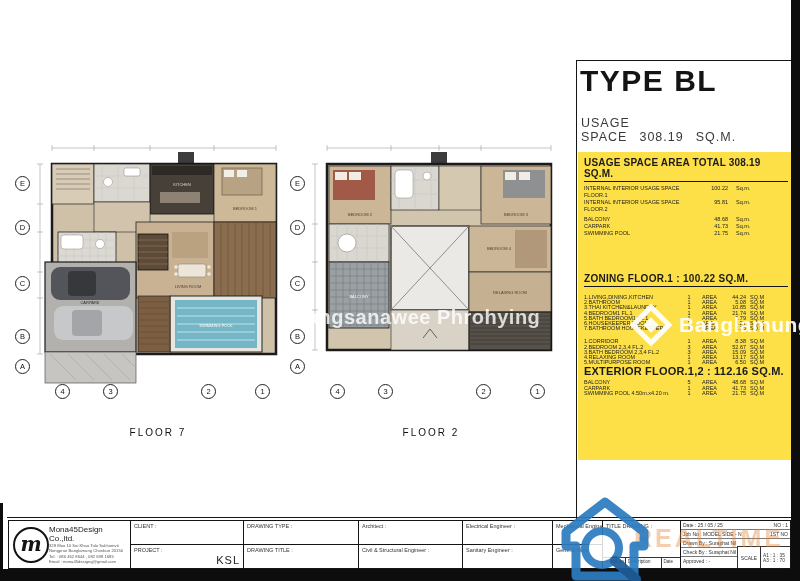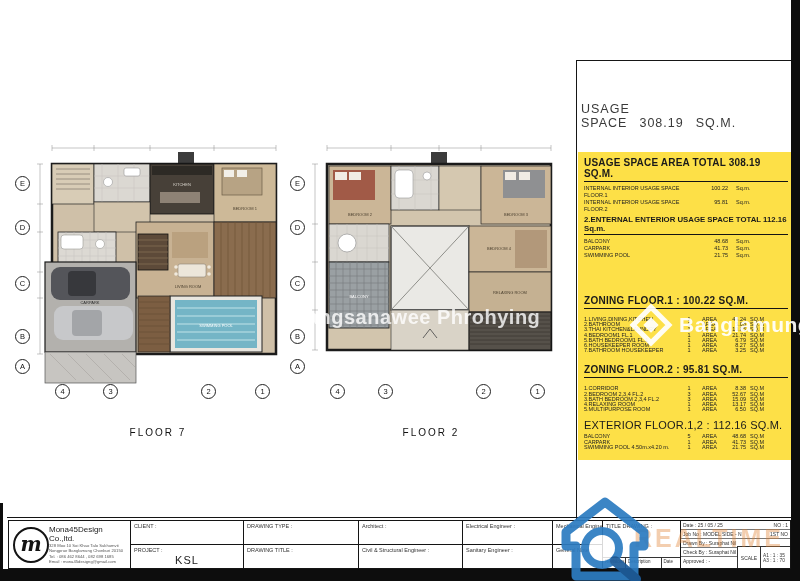--- a/index.html
+++ b/index.html
@@ -4,33 +4,33 @@
 <style>
   html,body{margin:0;padding:0;background:#888;}
   .stage{position:relative;width:800px;height:581px;background:#ffffff;overflow:hidden;
          font-family:"Liberation Sans",sans-serif;color:#1a1a1a;}
 
   
   .bar{position:absolute;background:#0d0d0d;}
 
   
   .type-title{position:absolute;left:580px;top:64px;font-size:30px;font-weight:bold;letter-spacing:1.5px;color:#141414;}
-  .usage-line{position:absolute;left:581px;top:102px;font-size:12.5px;letter-spacing:1px;color:#3a3a3a;}
+  .usage-line{position:absolute;left:581px;top:116px;font-size:12.5px;letter-spacing:1px;color:#3a3a3a;}
   .usage-line span{margin-right:12px;}
   .vrule{position:absolute;left:576px;top:60px;width:0;height:460px;border-left:1.5px solid #161616;}
   .hrule{position:absolute;left:576px;top:60px;width:216px;height:0;border-top:1.5px solid #161616;}
 
   .panel{position:absolute;left:578px;top:152px;width:216px;height:308px;background:#fde047;
          padding:4px 6px;box-sizing:border-box;}
   .h1{font-size:10px;font-weight:bold;letter-spacing:.2px;border-bottom:1.3px solid #141414;padding-bottom:2px;margin-top:1px;}
   .h2{font-size:7.8px;font-weight:bold;border-bottom:1px solid #141414;padding-bottom:1px;margin-top:9px;}
   .h2b{font-size:7.8px;font-weight:bold;border-bottom:1px solid #141414;padding-bottom:1px;margin-top:2px;}
   .hz{font-size:10px;font-weight:bold;letter-spacing:.3px;border-bottom:1px solid #141414;padding-bottom:2px;margin-top:36px;}
   .hz2{font-size:10px;font-weight:bold;letter-spacing:.3px;border-bottom:1px solid #141414;padding-bottom:2px;margin-top:11px;}
-  .hx{font-size:11px;font-weight:normal;letter-spacing:.2px;margin-top:7px;}
+  .hx{font-size:11px;font-weight:bold;letter-spacing:.2px;}
   .srow{display:flex;font-size:5.5px;line-height:7px;color:#222;}
   .srow .l{width:120px;}
   .srow .v{width:24px;text-align:right;}
   .srow .u{margin-left:8px;}
   .rows{margin-top:3px;}
   .zrows{margin-top:8px;}
   .zrow{display:flex;font-size:5.5px;line-height:5.2px;color:#222;}
   .zrow .l{width:98px;white-space:nowrap;overflow:hidden;}
   .zrow .q{width:14px;text-align:center;}
   .zrow .a{width:20px;margin-left:6px;}
@@ -60,58 +60,58 @@
   .tcol:last-child{border-right:none;}
   .half{height:50%;box-sizing:border-box;padding:2px 3px;font-size:5.5px;color:#333;overflow:hidden;white-space:nowrap;}
   .half.top{border-bottom:1px solid #141414;}
   .company{display:flex;align-items:center;padding:3px 4px;box-sizing:border-box;}
   .logo-circle{width:32px;height:32px;border:2px solid #141414;border-radius:50%;flex-shrink:0;
                font-family:"DejaVu Serif",serif;font-style:italic;font-size:20px;font-weight:bold;
                text-align:center;line-height:30px;color:#141414;}
   .cotext{margin-left:0;}
   .coname{font-size:8px;color:#222;}
   .coaddr{font-size:4.2px;color:#555;line-height:5.2px;}
-  .ksl{font-size:11px;color:#222;text-align:center;margin-top:1px;letter-spacing:1px;}
+  .ksl{font-size:11px;color:#222;text-align:right;margin-top:1px;letter-spacing:1px;}
   .revhead{position:absolute;left:0;right:0;bottom:0;height:10px;border-top:1px solid #333;display:flex;font-size:4.5px;color:#333;}
   .revhead span{border-right:1px solid #333;padding:1px 2px;box-sizing:border-box;}
   .fieldrow{font-size:5px;color:#333;border-bottom:.5px solid #777;padding:1px 2px;white-space:nowrap;display:flex;justify-content:space-between;}
   .scalebox{position:absolute;right:0;bottom:0;width:52px;height:21px;border-left:1px solid #333;border-top:1px solid #333;
             display:flex;background:#fff;}
   .scalebox .sl{width:22px;font-size:5px;color:#333;display:flex;align-items:center;justify-content:center;border-right:1px solid #333;}
   .scalebox .sv{flex:1;font-size:4.8px;color:#333;display:flex;flex-direction:column;justify-content:center;padding-left:2px;}
 </style>
 </head>
 <body>
 
 <div class="stage">
 
   <div class="hrule"></div>
   <div class="vrule"></div>
 
+  <div class="type-title">TYPE BL</div>
   <div class="usage-line">
     <span>USAGE SPACE</span><span>308.19</span><span>SQ.M.</span>
   </div>
 
   <div class="panel">
     <div class="h1">USAGE SPACE AREA TOTAL 308.19 SQ.M.</div>
 
     <div class="rows">
       <div class="srow">
           <span class="l">INTERNAL INTERIOR USAGE SPACE FLOOR.1</span>
           <span class="v">100.22</span>
           <span class="u">Sq.m.</span>
         </div>
       <div class="srow">
           <span class="l">INTERNAL INTERIOR USAGE SPACE FLOOR.2</span>
           <span class="v">95.81</span>
           <span class="u">Sq.m.</span>
         </div>
     </div>
 
-    <div class="h2b">2.ENTERNAL ENTERIOR USAGE SPACE TOTAL 112.16 Sq.m.</div>
     <div class="rows">
       <div class="srow">
           <span class="l">BALCONY</span>
           <span class="v">48.68</span>
           <span class="u">Sq.m.</span>
         </div>
       <div class="srow">
           <span class="l">CARPARK</span>
           <span class="v">41.73</span>
           <span class="u">Sq.m.</span>
@@ -169,21 +169,20 @@
         </div>
       <div class="zrow">
           <span class="l">7.BATHROOM HOUSEKEEPER</span>
           <span class="q">1</span>
           <span class="a">AREA</span>
           <span class="v">3.25</span>
           <span class="u">SQ.M</span>
         </div>
     </div>
 
-    <div class="hz2">ZONING FLOOR.2 : 95.81 SQ.M.</div>
     <div class="zrows">
       <div class="zrow">
           <span class="l">1.CORRIDOR</span>
           <span class="q">1</span>
           <span class="a">AREA</span>
           <span class="v">8.38</span>
           <span class="u">SQ.M</span>
         </div>
       <div class="zrow">
           <span class="l">2.BEDROOM 2,3,4 FL.2</span>

